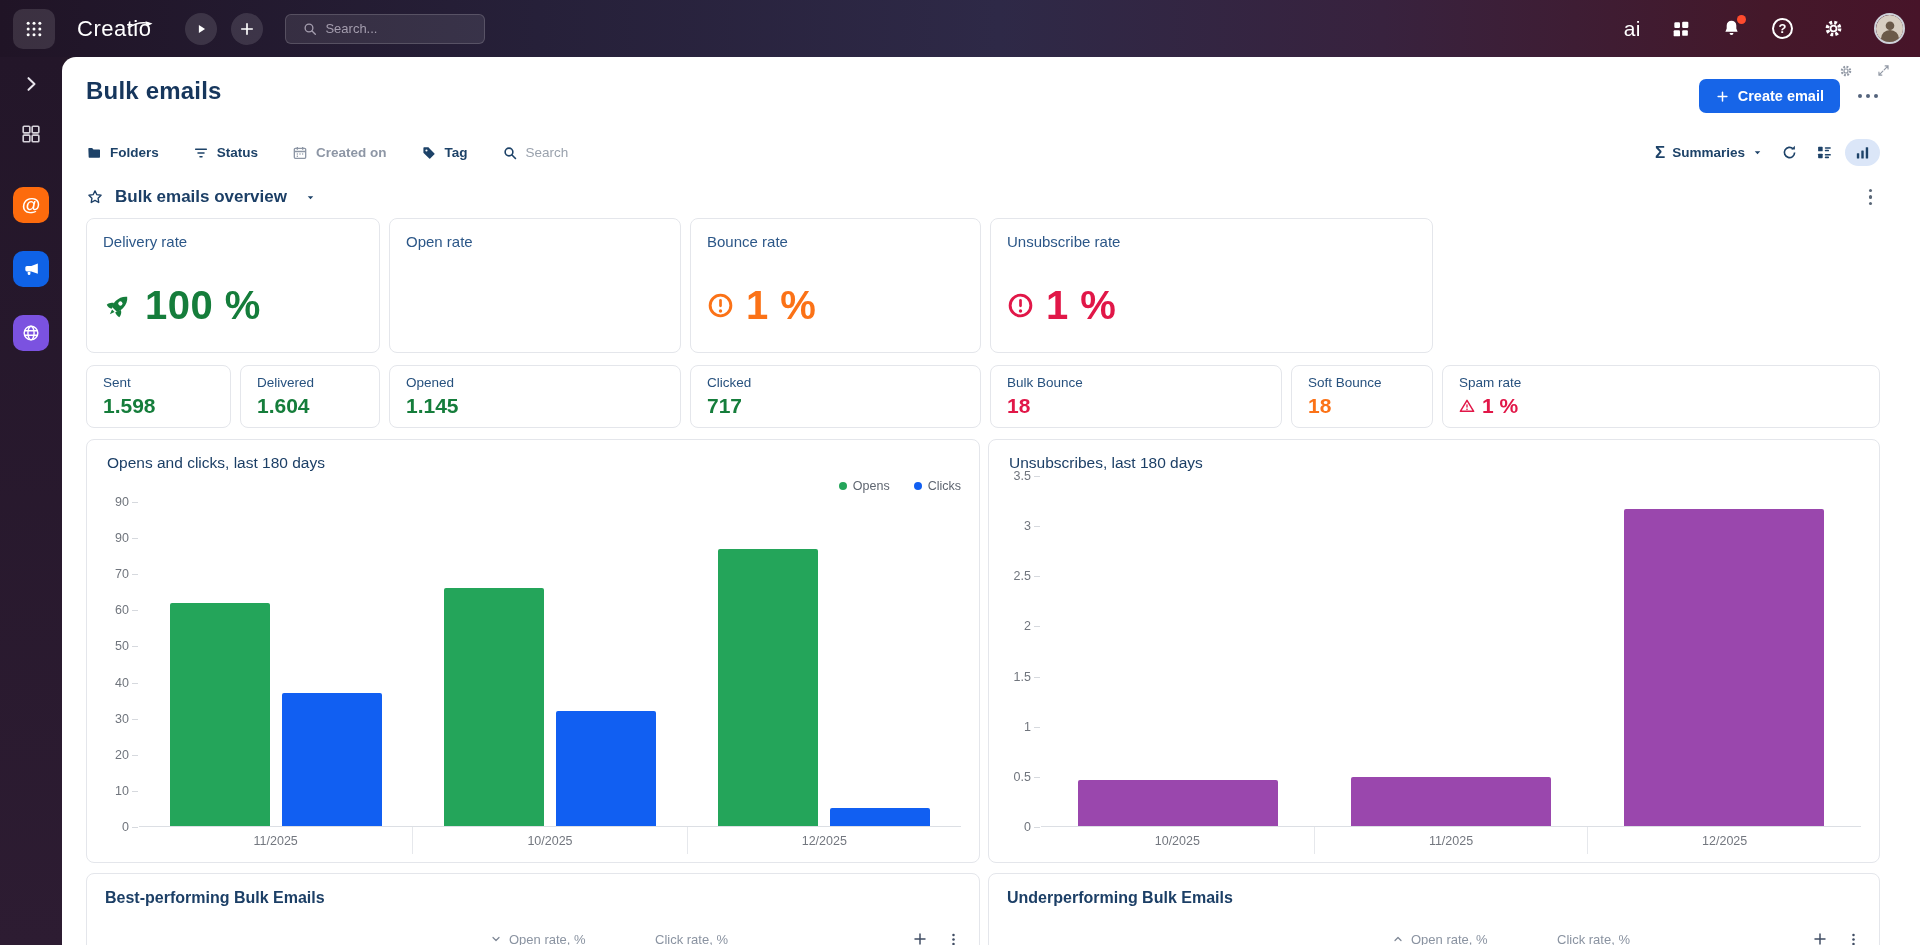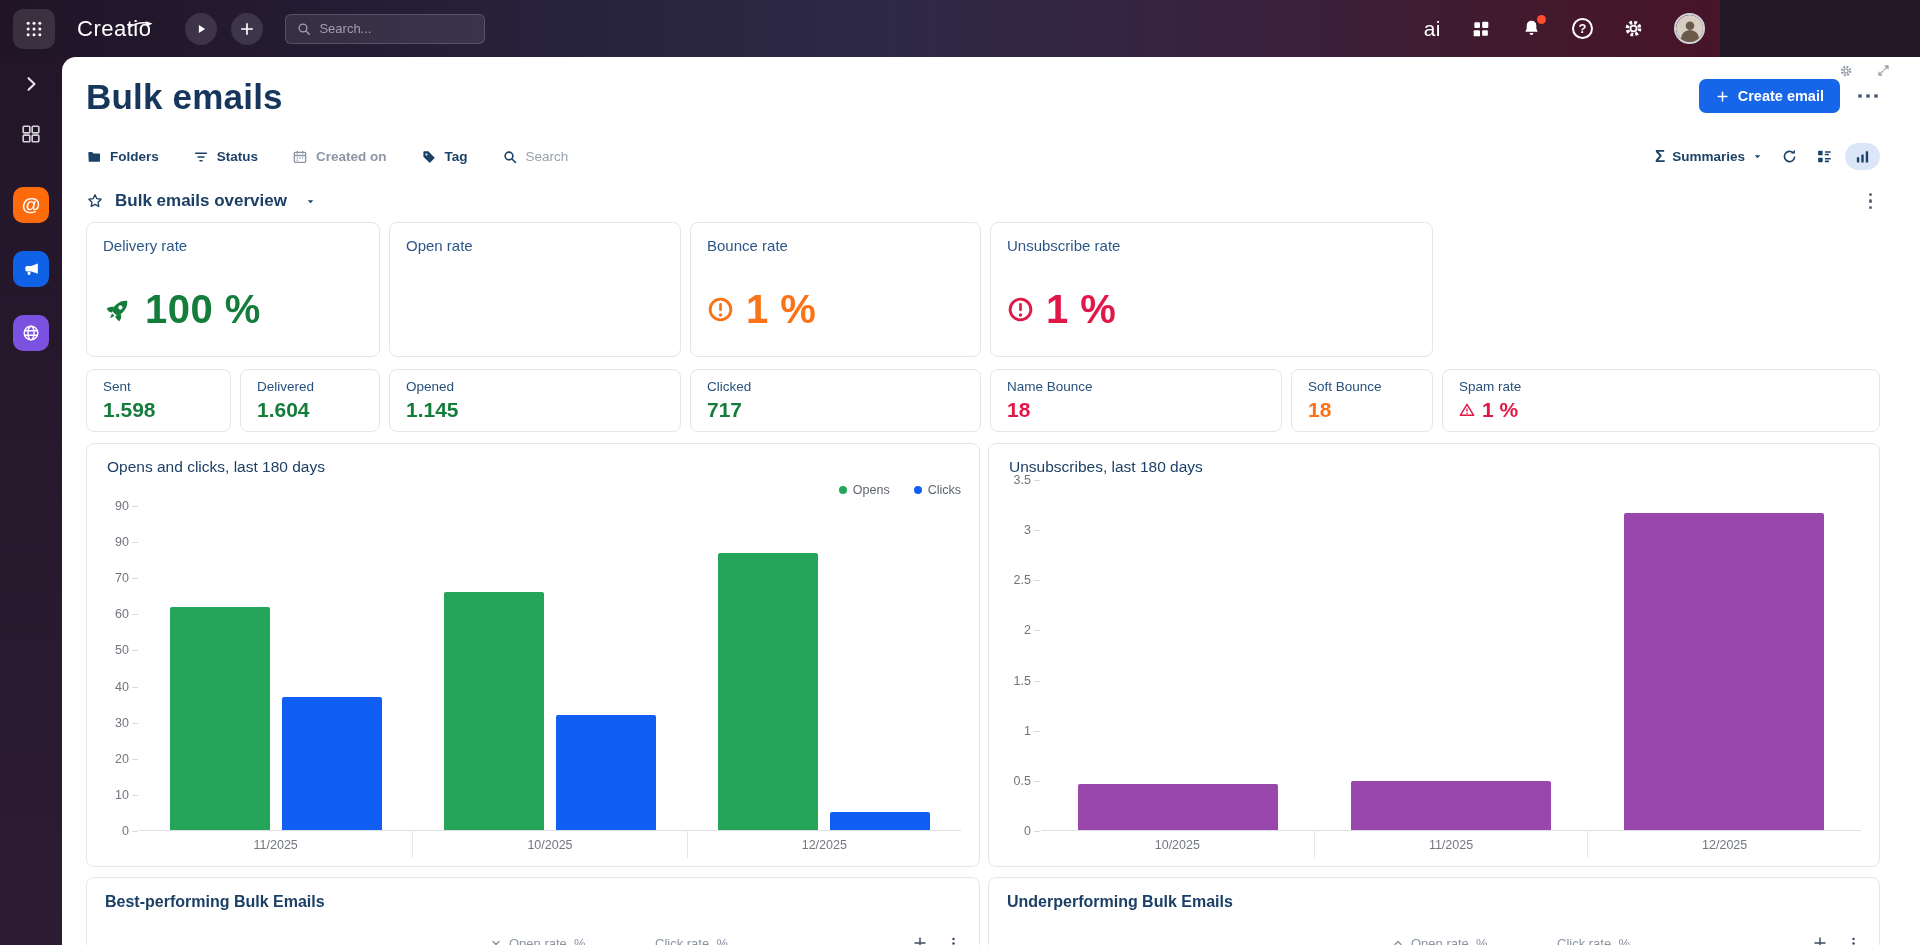--- a/index.html
+++ b/index.html
@@ -1,33 +1,33 @@
 <!DOCTYPE html>
 <html><head>
 <meta charset="utf-8">
 <style>
 * { margin:0; padding:0; box-sizing:border-box; }
 html,body { width:1920px; height:945px; overflow:hidden;
   font-family:"Liberation Sans","DejaVu Sans",sans-serif; background:#241728; }
 .icon svg { display:block; }
 
 
-.topbar { position:fixed; top:0; left:0; width:1720px; height:57px; z-index:20;
+.topbar { position:fixed; top:0; left:0; width:1920px; height:57px; z-index:20;
   background:linear-gradient(90deg,#201426 0%,#262039 28%,#2e2947 52%,#38223e 72%,#44182a 92%,#471429 100%);
   display:flex; align-items:center; }
 .appgrid-btn { width:42px; height:40px; margin-left:13px; border-radius:10px;
   background:rgba(255,255,255,.12); display:flex; align-items:center; justify-content:center; cursor:pointer; }
 .logo-wrap { position:relative; margin-left:22px; color:#fff; }
 .logo-text { font-size:22px; letter-spacing:.5px; font-weight:500; }
 .logo-plane { position:absolute; top:-4px; right:-2px; }
 .round-btn { width:32px; height:32px; border-radius:50%; background:rgba(255,255,255,.12);
   display:flex; align-items:center; justify-content:center; cursor:pointer; }
 .play-btn { margin-left:34px; } .plus-btn { margin-left:14px; }
 .tb-search { margin-left:22px; width:200px; height:30px; background:rgba(255,255,255,.09);
-  border:1px solid rgba(255,255,255,.16); border-radius:6px; display:flex; align-items:center; padding:0 10px; }
+  border:1px solid rgba(255,255,255,.16); border-radius:6px; display:flex; align-items:center; padding:0 16px; }
 .tb-search input { background:transparent; border:none; outline:none; color:#d9d4e0;
   font-size:13px; margin-left:7px; width:150px; font-family:inherit; }
 .tb-search input::placeholder { color:#a49dae; }
 .tb-right { margin-left:auto; display:flex; align-items:center; gap:30px; padding-right:15px; }
 .tb-ico { color:#fff; position:relative; cursor:pointer; display:flex; align-items:center; }
 .ai-label { color:#fff; font-size:21px; font-weight:500; letter-spacing:.5px; }
 .badge-dot { position:absolute; top:-3px; right:-4px; width:9px; height:9px; border-radius:50%; background:#ff4b2e; }
 .help-circle { width:21px; height:21px; border:2px solid #fff; border-radius:50%;
   display:flex; align-items:center; justify-content:center; color:#fff; font-size:13px; font-weight:700; }
 .avatar { width:31px; height:31px; border-radius:50%; border:2px solid #cfd3da; overflow:hidden; cursor:pointer; }
@@ -45,21 +45,21 @@
 .at-glyph { font-size:19px; font-weight:700; color:#fff; }
 
 
 .panel { position:fixed; top:57px; left:62px; right:0; bottom:0; background:#fff;
   border-top-left-radius:14px; overflow:hidden; }
 .panel-tools { position:absolute; top:7px; right:30px; display:flex; gap:24px; color:#939aa6; }
 .panel-tools .icon { cursor:pointer; }
 
 .page-header { padding:20px 40px 0 24px; position:relative; }
 .title-row { display:flex; align-items:flex-start; }
-h1 { font-size:35px; font-weight:700; color:#16365c; letter-spacing:.2px; }
+h1 { font-size:24px; font-weight:700; color:#16365c; letter-spacing:.2px; }
 .title-actions { margin-left:auto; display:flex; align-items:center; gap:16px; margin-top:2px; }
 .create-btn { height:34px; background:#1765e8; color:#fff; border:none; border-radius:7px;
   padding:16px 16px; font-size:14.5px; font-weight:600; display:flex; align-items:center; gap:8px;
   cursor:pointer; font-family:inherit; }
 .dots-h { display:flex; gap:4px; padding:6px 2px; cursor:pointer; }
 .dots-h i { width:4px; height:4px; border-radius:50%; background:#54647c; }
 
 .filter-row { margin-top:26px; display:flex; align-items:center; justify-content:space-between; }
 .filters-left { display:flex; align-items:center; gap:34px; }
 .f-item { display:flex; align-items:center; gap:8px; color:#1d4268; font-size:13.5px;
@@ -480,21 +480,21 @@
     </div>
   </div>
   <div class="card scard">
     <div class="slabel">Clicked</div>
     <div class="svalue" style="color:#157d3b">
 
       <span>717</span>
     </div>
   </div>
   <div class="card scard">
-    <div class="slabel">Name Bounce</div>
+    <div class="slabel">Bulk Bounce</div>
     <div class="svalue" style="color:#e11748">
 
       <span>18</span>
     </div>
   </div>
   <div class="card scard">
     <div class="slabel">Soft Bounce</div>
     <div class="svalue" style="color:#fb7217">
 
       <span>18</span>

